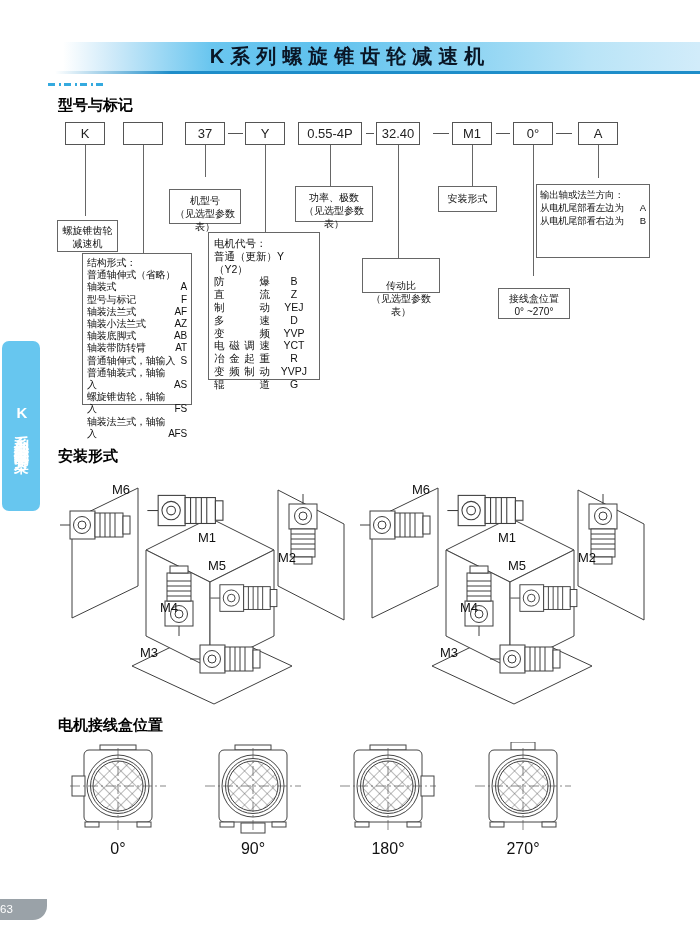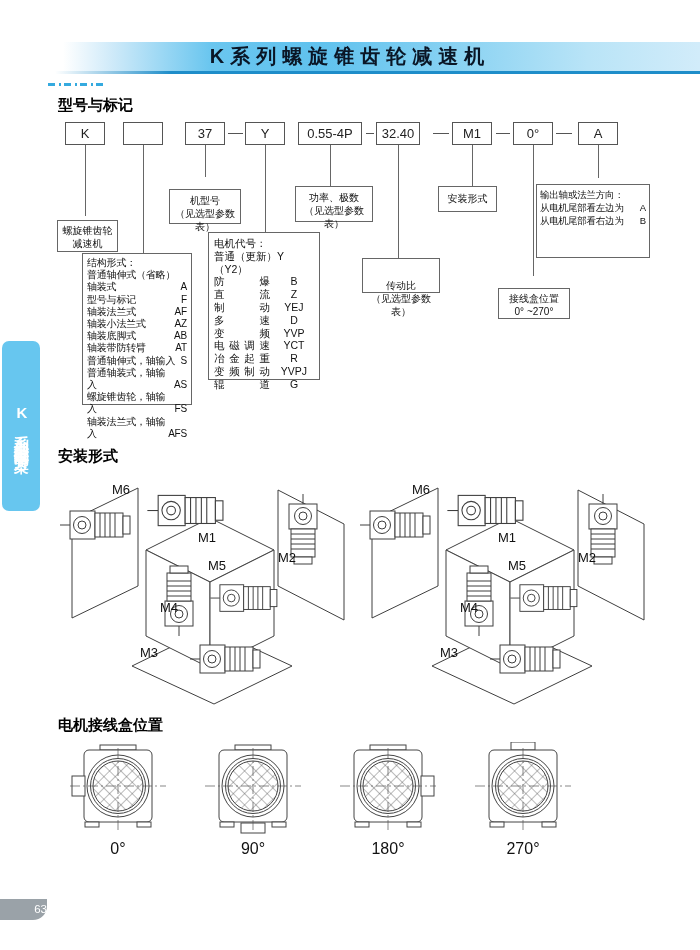--- a/index.html
+++ b/index.html
@@ -62,21 +62,21 @@
   .mdiag{position:absolute; top:468px; width:295px; height:240px;}
   .mdiag svg{position:absolute; left:0; top:0;}
   .mlabel{position:absolute; font-size:13px; color:#111;}
   
   .jfig{position:absolute; top:742px; width:96px; height:92px;}
   .jangle{position:absolute; top:840px; width:96px; text-align:center; font-size:16px; color:#111;}
   
   .badge{
     position:absolute; left:0; top:899px; width:47px; height:21px;
     background:#9aa2a8; border-radius:0 0 14px 0;
-    color:#fff; font-size:11.5px; line-height:21px; text-align:right;
+    color:#fff; font-size:11.5px; line-height:21px; text-align:left;
   }
   svg{display:block;}
 </style>
 </head>
 <body>
 
 <div class="page">
 
   <div class="band">
     <div class="band-title">K系列螺旋锥齿轮减速机</div>

